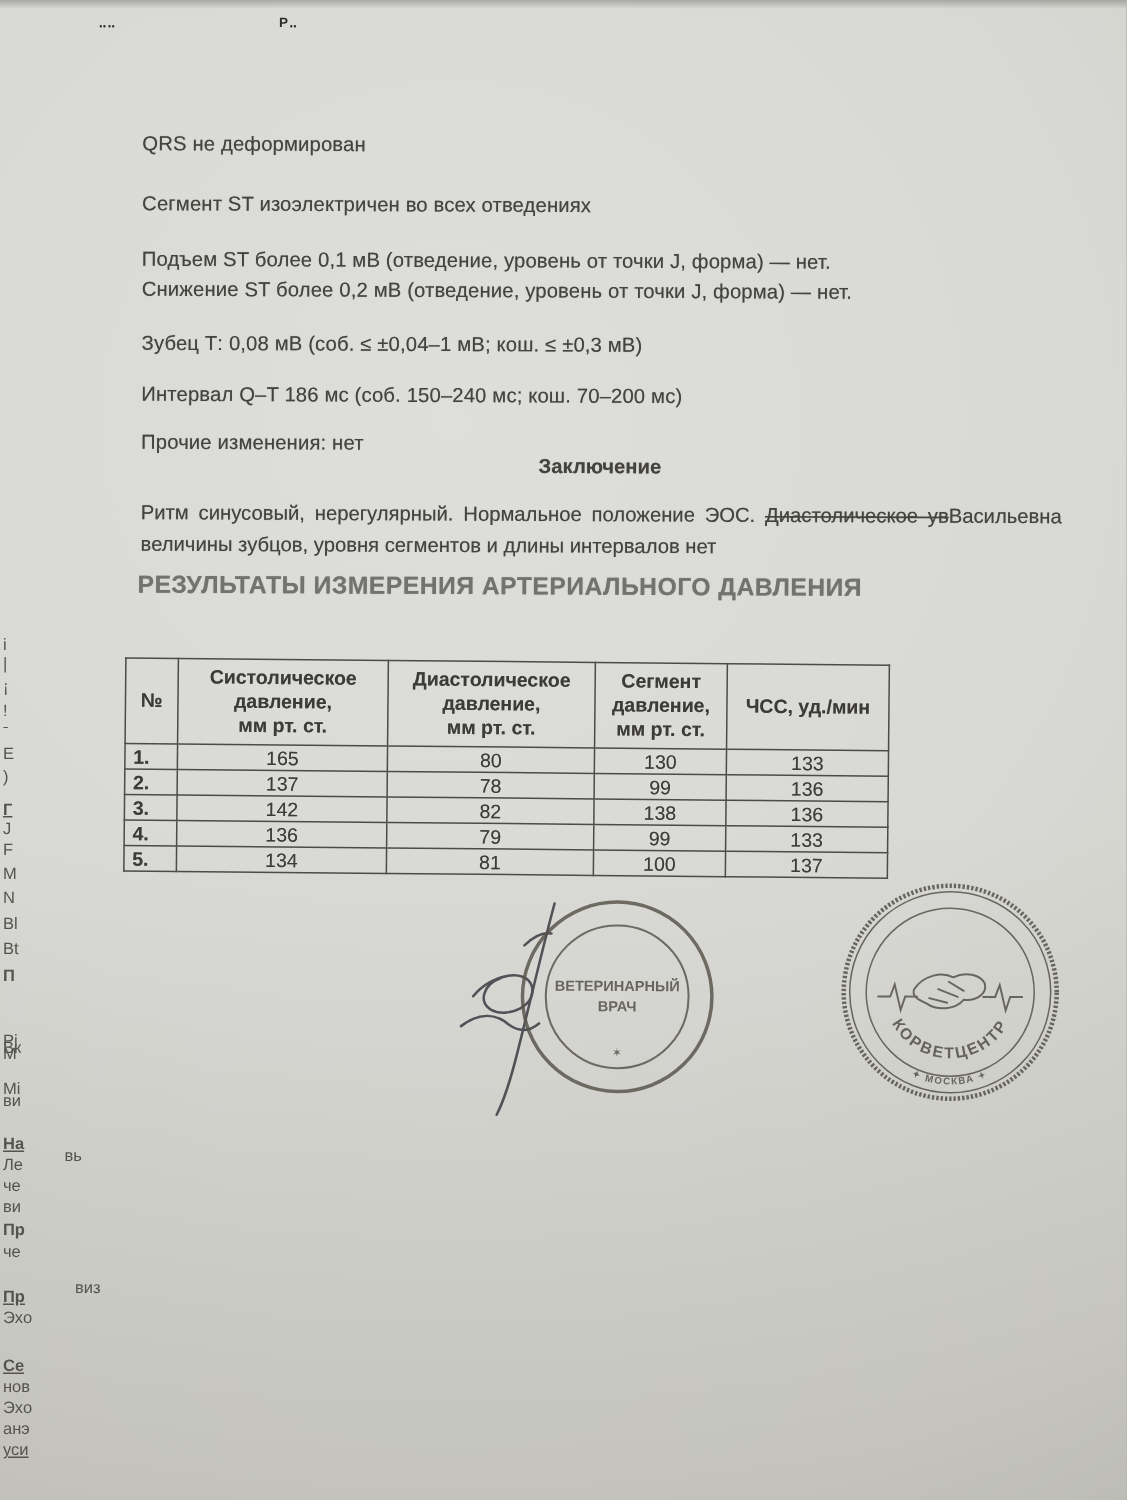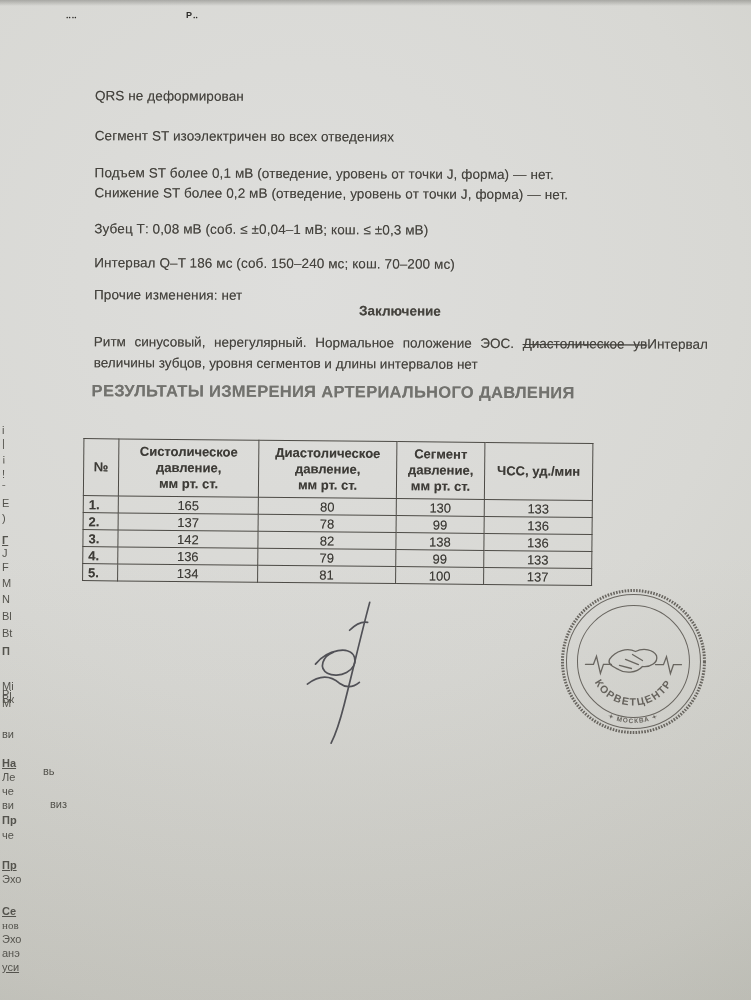--- a/index.html
+++ b/index.html
@@ -56,56 +56,56 @@
       <div class="frag" style="top: 512px;">)</div>
       <div class="frag" style="top: 534px; font-weight: 700; text-decoration: underline;">Г</div>
       <div class="frag" style="top: 547px;">J</div>
       <div class="frag" style="top: 561px;">F</div>
       <div class="frag" style="top: 577px;">M</div>
       <div class="frag" style="top: 593px;">N</div>
       <div class="frag" style="top: 610px;">Вl</div>
       <div class="frag" style="top: 627px;">Вt</div>
       <div class="frag" style="top: 645px; font-weight: 700;">П</div>
       <div class="frag" style="top: 688px;">Pi</div>
-      <div class="frag" style="top: 680px;">Mi</div>
+      <div class="frag" style="top: 720px;">Mi</div>
       <div class="frag" style="top: 697px;">M</div>
       <div class="frag" style="top: 693px;">Вк</div>
       <div class="frag" style="top: 728px;">ви</div>
       <div class="frag" style="top: 765px; padding-left: 41px;">вь</div>
       <div class="frag" style="top: 757px; font-weight: 700; text-decoration: underline;">На</div>
       <div class="frag" style="top: 771px;">Ле</div>
       <div class="frag" style="top: 785px;">че</div>
       <div class="frag" style="top: 799px;">ви</div>
       <div class="frag" style="top: 814px; font-weight: 700;">Пр</div>
       <div class="frag" style="top: 829px;">че</div>
-      <div class="frag" style="top: 798px; padding-left: 48px;">виз</div>
+      <div class="frag" style="top: 853px; padding-left: 48px;">виз</div>
       <div class="frag" style="top: 859px; font-weight: 700; text-decoration: underline;">Пр</div>
       <div class="frag" style="top: 873px;">Эхо</div>
       <div class="frag" style="top: 905px; font-weight: 700; text-decoration: underline;">Се</div>
-      <div class="frag" style="top: 919px; font-family: Liberation Serif, serif;">нов</div>
+      <div class="frag" style="top: 919px;">нов</div>
       <div class="frag" style="top: 933px;">Эхо</div>
       <div class="frag" style="top: 947px;">анэ</div>
       <div class="frag" style="top: 961px; text-decoration: underline;">уси</div>
     </div>
 
   <div class="doc">
 
     <div class="line" style="top:88px">QRS не деформирован</div>
     <div class="line" style="top:128px">Сегмент ST изоэлектричен во всех отведениях</div>
     <div class="line" style="top:165px">Подъем ST более 0,1 мВ (отведение, уровень от точки J, форма) — нет.</div>
     <div class="line" style="top:185px">Снижение ST более 0,2 мВ (отведение, уровень от точки J, форма) — нет.</div>
     <div class="line" style="top:221px">Зубец Т: 0,08 мВ (соб. ≤ ±0,04–1 мВ; кош. ≤ ±0,3 мВ)</div>
     <div class="line" style="top:255px">Интервал Q–T 186 мс (соб. 150–240 мс; кош. 70–200 мс)</div>
     <div class="line" style="top:287px">Прочие изменения: нет</div>
 
     <div class="heading" style="top:302px">Заключение</div>
     <div class="para" style="top:331px">
       <div class="l1">
         <span>Ритм синусовый, нерегулярный. Нормальное положение ЭОС.</span>
-        <span class="struck">Диастолическое ув</span><span>Интервал</span>
+        <span class="struck">Диастолическое ув</span><span>Васильевна</span>
       </div>
       <div class="l2">величины зубцов, уровня сегментов и длины интервалов нет</div>
     </div>
 
     <div class="bp-title" style="top:381px">РЕЗУЛЬТАТЫ ИЗМЕРЕНИЯ АРТЕРИАЛЬНОГО ДАВЛЕНИЯ</div>
 
     <table class="bp">
       <colgroup>
           <col class="c-no">
           <col class="c-sys">
@@ -169,20 +169,37 @@
       <svg width="130" height="150" viewBox="0 0 130 150">
         <g stroke="#3f3f46" stroke-width="1.7" fill="none" stroke-linecap="round" opacity="0.88">
           <path d="M72,8 C64,38 56,74 47,110 C43,126 39,139 34,149"></path>
           <path d="M18,70 C30,55 53,51 57,63 C61,76 41,85 30,79 C21,74 25,62 36,58"></path>
           <path d="M10,90 C23,80 34,82 42,89 C49,94 56,93 62,88"></path>
           <path d="M52,36 C58,30 64,27 70,28"></path>
         </g>
       </svg>
     </div>
 
+    <div class="stampwrap" style="left:346px;top:595px;width:136px;height:136px">
+      <svg width="136" height="136" viewBox="0 0 140 140">
+        <g stroke="#56524a" fill="none" opacity="0.82">
+          <circle cx="70" cy="70" r="65" stroke-width="2.4"></circle>
+          <circle cx="70" cy="70" r="49" stroke-width="1.4"></circle>
+        </g>
+        <defs>
+          <path id="vetArc" d="M 70,127 A 57,57 0 1 1 69.9,127"></path>
+        </defs>
+        <text font-size="10.5" font-weight="600" fill="#56524a" opacity="0.85" letter-spacing="1">
+          <textPath href="#vetArc" startOffset="50%" text-anchor="middle">Качалова Наталья Васильевна</textPath>
+        </text>
+        <text x="70" y="66" font-size="10" font-weight="600" fill="#56524a" opacity="0.85" text-anchor="middle">ВЕТЕРИНАРНЫЙ</text>
+        <text x="70" y="80" font-size="10" font-weight="600" fill="#56524a" opacity="0.85" text-anchor="middle">ВРАЧ</text>
+        <text x="70" y="111" font-size="8" fill="#56524a" opacity="0.85" text-anchor="middle">✶</text>
+      </svg>
+    </div>
 
     <div class="stampwrap" style="left:560px;top:583px;width:152px;height:152px">
       <svg width="152" height="152" viewBox="0 0 152 152">
         <g stroke="#4e4a44" fill="none" opacity="0.8">
           <circle cx="76" cy="76" r="71" stroke-width="3" stroke-dasharray="1.6 1.3"></circle>
           <circle cx="76" cy="76" r="67" stroke-width="1"></circle>
           <circle cx="76" cy="76" r="56" stroke-width="1"></circle>
         </g>
         <defs>
           <path id="clinicOuter" d="M 76,137.5 A 61.5,61.5 0 1 1 75.9,137.5"></path>

